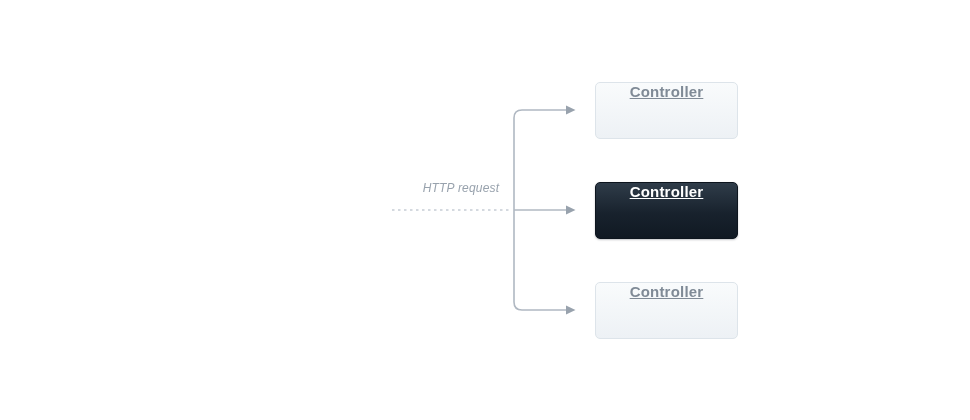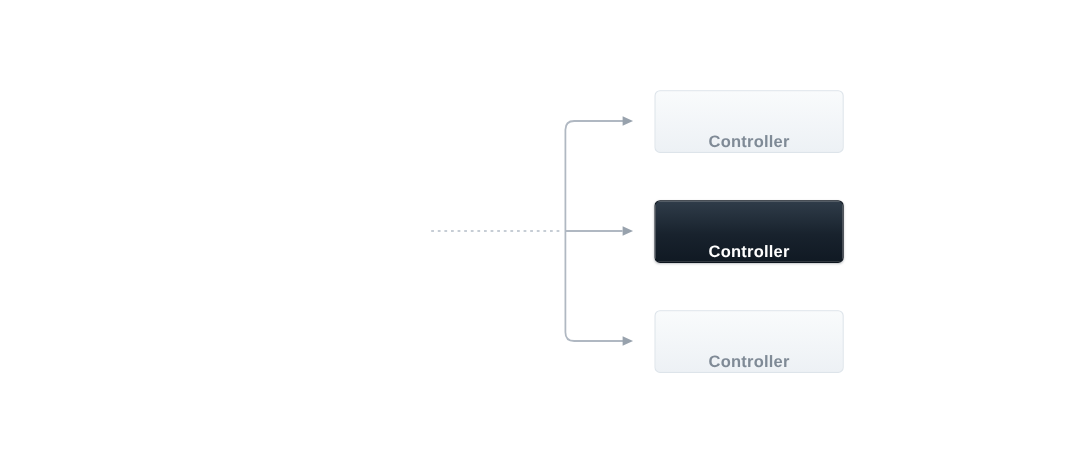--- a/index.html
+++ b/index.html
@@ -10,33 +10,34 @@
   }
   .canvas {
     position: relative;
     width: 970px;
     height: 420px;
     background: #ffffff;
     overflow: hidden;
   }
   .box {
     position: absolute;
-    width: 172px;
+    width: 143px;
     height: 57px;
     box-sizing: border-box;
     border: 1px solid #dde4ea;
     border-radius: 5px;
     background: linear-gradient(180deg, #f9fbfc 0%, #edf1f5 100%);
     display: flex;
-    align-items: flex-end;
+    align-items: flex-start;
     justify-content: center;
     font-size: 15px;
     font-weight: 600;
     color: #7f8a96;
     letter-spacing: 0.2px;
+    text-decoration: underline;
   }
   .box.client {
     left: 215px;
     top: 182px;
     color: #57626e;
   }
   .box.ctrl-0 { left: 595px; top: 82px; }
   .box.ctrl-1 { left: 595px; top: 182px; }
   .box.ctrl-2 { left: 595px; top: 282px; }
   .box[data-state="active"] {
@@ -74,20 +75,21 @@
 
     <path d="M566,110 L522,110 Q514,110 514,118 L514,302 Q514,310 522,310 L566,310" fill="none" stroke="#b0b8c2" stroke-width="1.6" stroke-linecap="round"></path>
 
     <path d="M514,210 L566,210" fill="none" stroke="#b0b8c2" stroke-width="1.6"></path>
 
     <polygon points="566,105.6 575.5,110 566,114.4" fill="#98a2ad"></polygon>
     <polygon points="566,205.6 575.5,210 566,214.4" fill="#98a2ad"></polygon>
     <polygon points="566,305.6 575.5,310 566,314.4" fill="#98a2ad"></polygon>
   </svg>
 
+  <div class="http-label">HTTP request</div>
 
 
   <div class="box ctrl-0" data-state="default">
     <span>Controller</span>
   </div>
 
   <div class="box ctrl-1" data-state="active">
     <span>Controller</span>
   </div>
 

